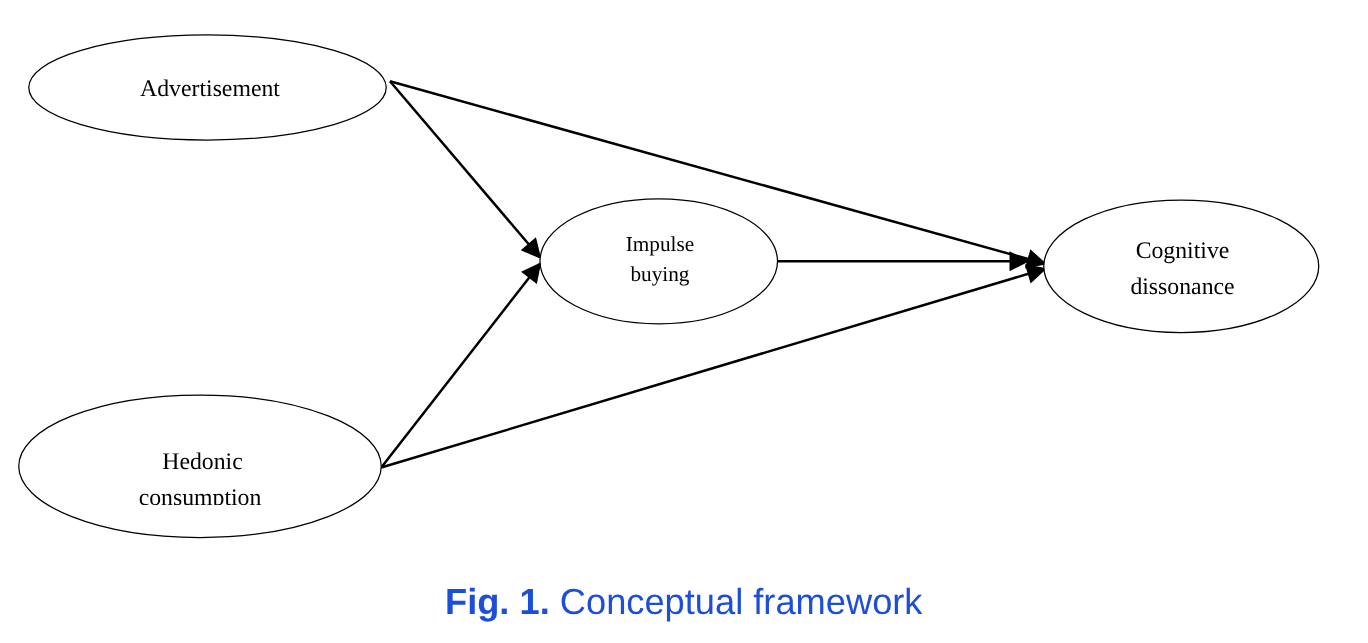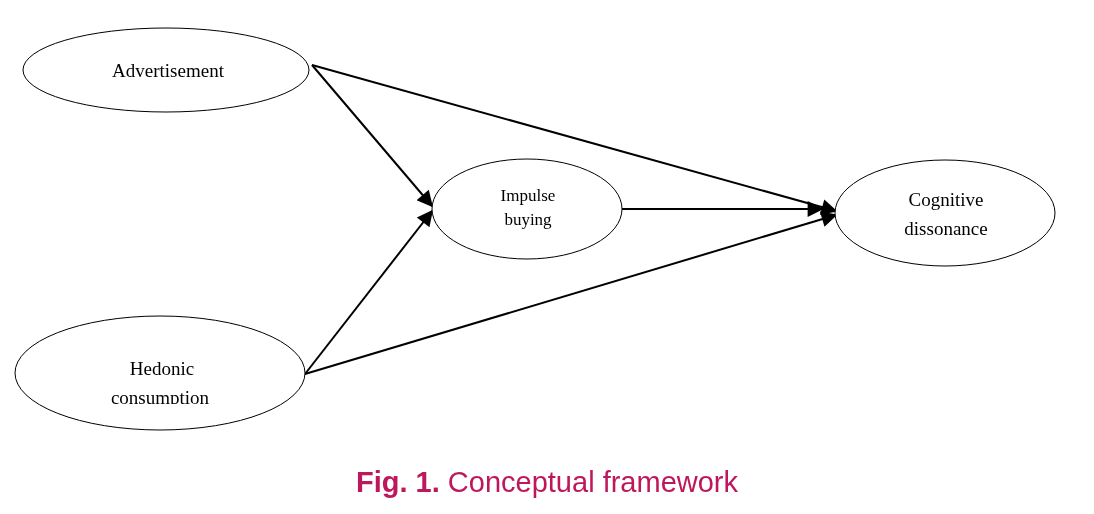--- a/index.html
+++ b/index.html
@@ -1,21 +1,21 @@
 <!DOCTYPE html>
 <html><head>
   <meta charset="utf-8">
   <style>
     html, body { margin: 0; padding: 0; background: #ffffff; }
     body { width: 1094px; height: 514px; position: relative; overflow: hidden; }
     svg { position: absolute; left: 0; top: 0; }
     .node-label { font-family: "Liberation Serif", "DejaVu Serif", serif; fill: #000; }
     .caption {
       position: absolute; left: 0; width: 1094px; top: 466px; text-align: center;
-      font-family: "Liberation Sans", "DejaVu Sans", sans-serif; font-size: 29px; color: #be185d;
+      font-family: "Liberation Sans", "DejaVu Sans", sans-serif; font-size: 29px; color: #1d4ed8;
     }
     .caption b { font-weight: bold; }
   </style>
 </head>
 <body>
 
 <svg width="1094" height="514" viewBox="0 0 1094 514">
   <defs>
     <marker id="arrowhead" markerWidth="20" markerHeight="16" refX="9" refY="5" orient="auto" markerUnits="userSpaceOnUse" viewBox="0 0 10 10">
       <path d="M0,0 L10,5 L0,10 z" fill="#000"></path>

